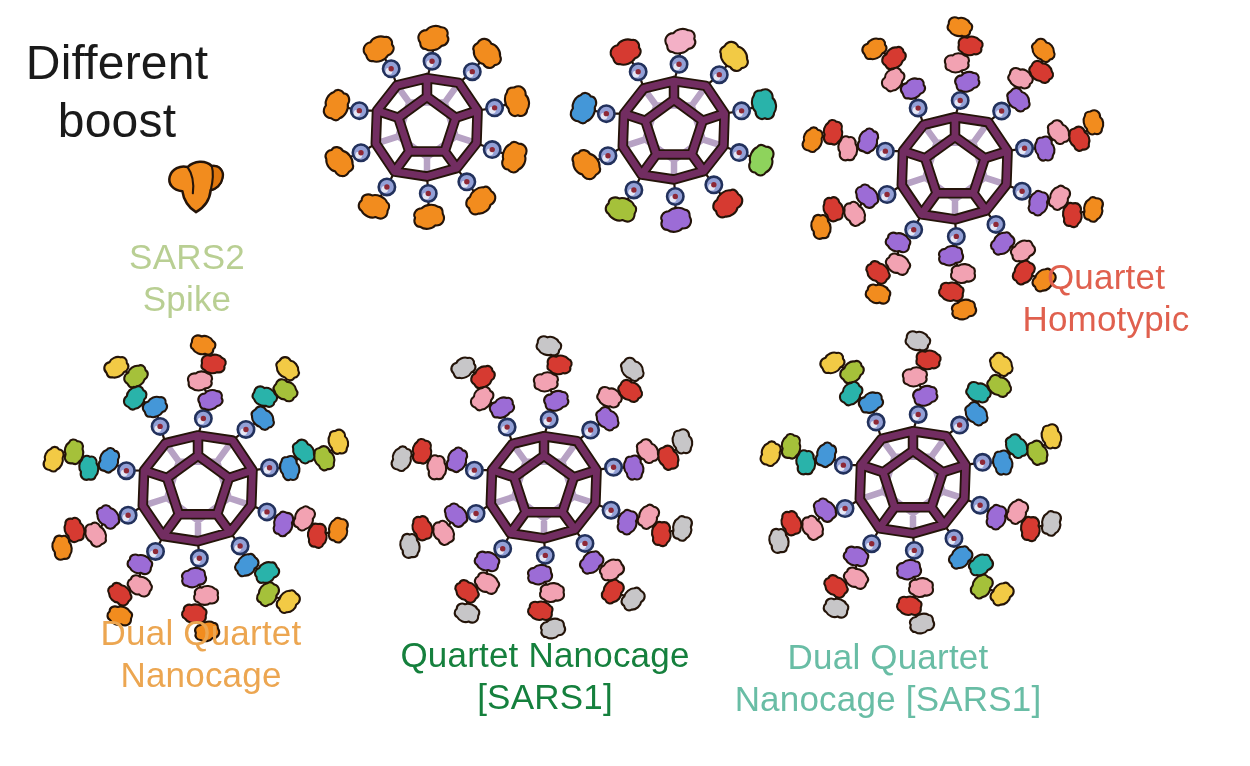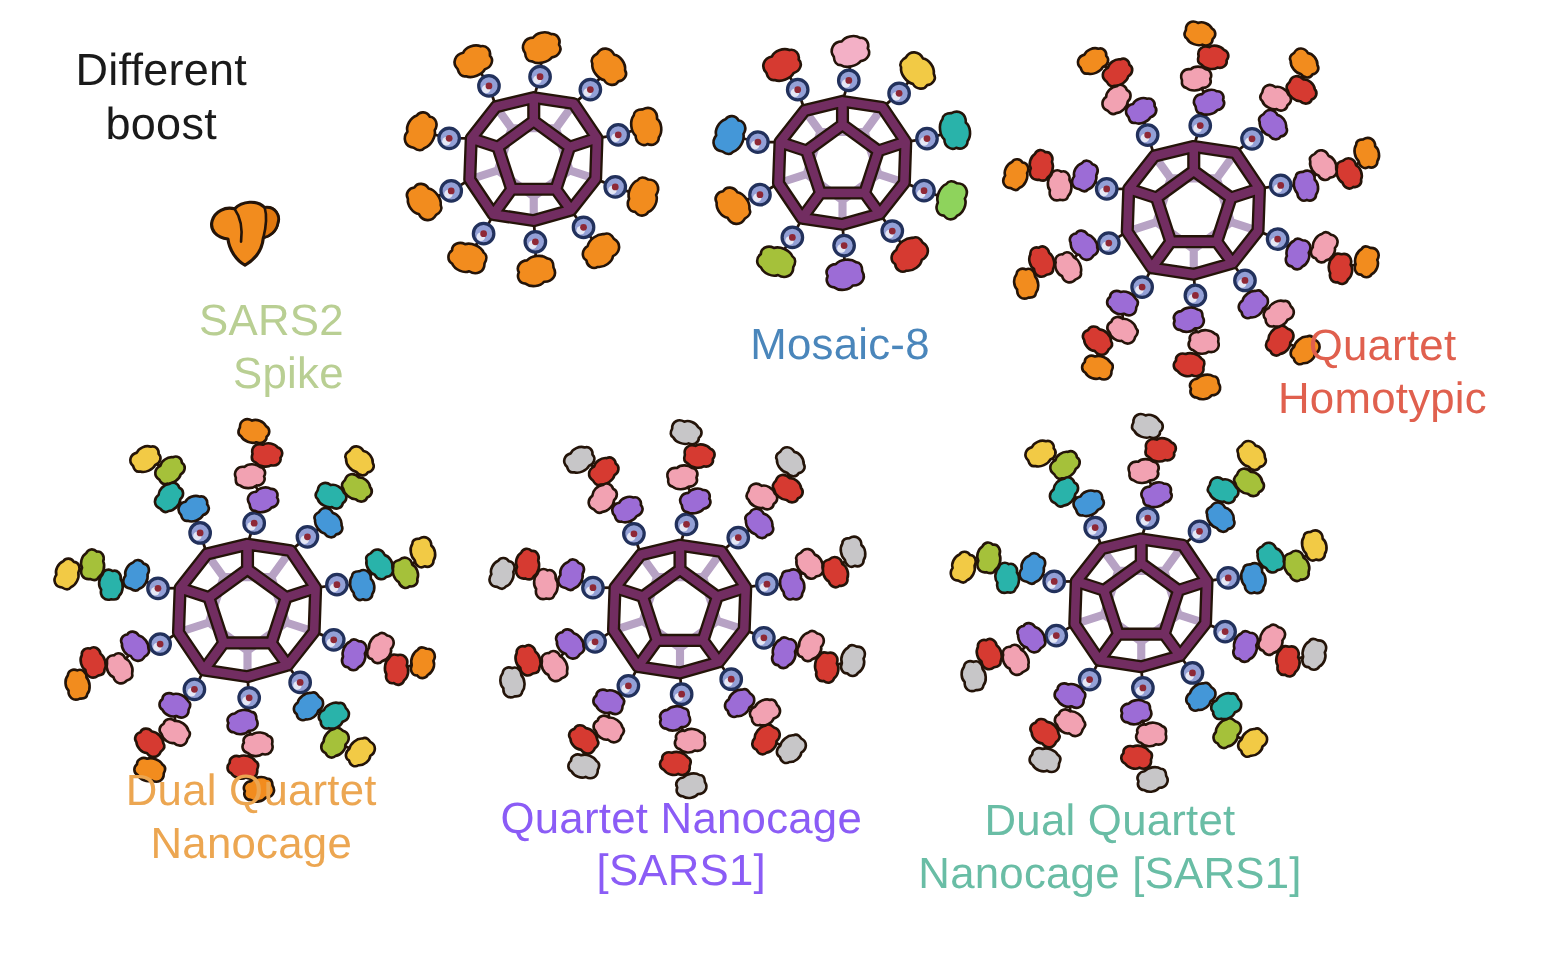--- a/index.html
+++ b/index.html
@@ -5,22 +5,22 @@
   html,body{margin:0;padding:0;background:#ffffff;}
   .stage{
     position:relative;width:1250px;height:766px;background:#ffffff;overflow:hidden;
     font-family:"Liberation Sans", sans-serif;
   }
   #art{position:absolute;left:0;top:0;}
   .lbl{
     position:absolute;text-align:center;font-size:35px;line-height:1.2;
     font-weight:400;letter-spacing:0.2px;user-select:none;
   }
-  #lbl-title{left:29px;top:34px;width:200px;font-size:36px;}
-  #lbl-sars2{left:99px;top:236px;width:176px;text-align:right;}
+  #lbl-title{left:17px;top:34px;width:200px;font-size:48px;}
+  #lbl-sars2{left:99px;top:236px;width:176px;}
   #lbl-c0{left:322px;top:236px;width:220px;}
   #lbl-c1{left:572px;top:255px;width:200px;}
   #lbl-c2{left:1006px;top:256px;width:200px;}
   #lbl-c3{left:66px;top:612px;width:270px;}
   #lbl-c4{left:370px;top:634px;width:350px;}
   #lbl-c5{left:718px;top:636px;width:340px;}
 </style>
 </head>
 <body>
 
@@ -492,18 +492,17 @@
         <path d="M0,24 C-7,20 -12,12 -13,4 C-22,3 -27,-3 -25,-10 C-23,-17 -15,-21 -8,-19 C-2,-25 9,-26 15,-20 C23,-21 27,-14 25,-8 C24,-2 19,2 14,3 C13,13 7,20 0,24 Z" fill="#f28c1e" stroke="#241409" stroke-width="2.4" stroke-linejoin="round"></path>
         <path d="M15,-20 C23,-21 27,-14 25,-8 C24,-2 19,2 14,3 C16,-5 17,-13 15,-20 Z" fill="#e0770e" stroke="#241409" stroke-width="2" stroke-linejoin="round"></path>
         <path d="M-8,-19 C-3,-12 -2,-2 -3,6" fill="none" stroke="#241409" stroke-width="2" stroke-linecap="round"></path>
       </g>
     </svg>
 
   <div class="lbl" id="lbl-title" style="color: rgb(26, 26, 26);">Different boost</div>
 
   <div class="lbl" id="lbl-sars2" style="color: rgb(185, 207, 147);">SARS2 Spike</div>
 
-  <div class="lbl" id="lbl-c1" style="color: rgb(74, 134, 187);">Mosaic-8</div>
   <div class="lbl" id="lbl-c2" style="color: rgb(224, 96, 78);">Quartet Homotypic</div>
   <div class="lbl" id="lbl-c3" style="color: rgb(236, 166, 81);">Dual Quartet Nanocage</div>
-  <div class="lbl" id="lbl-c4" style="color: #8b5cf6;">Quartet Nanocage [SARS1]</div>
+  <div class="lbl" id="lbl-c4" style="color: #15803d;">Quartet Nanocage [SARS1]</div>
   <div class="lbl" id="lbl-c5" style="color: rgb(105, 189, 165); text-align: center;">Dual Quartet Nanocage [SARS1]</div>
 </div>
 
 </body></html>

